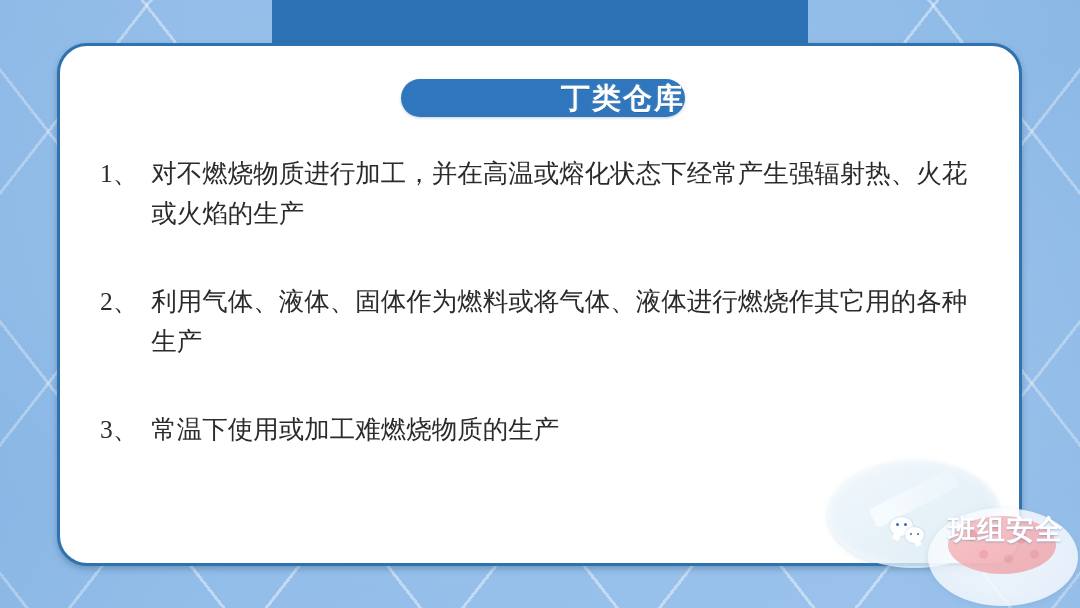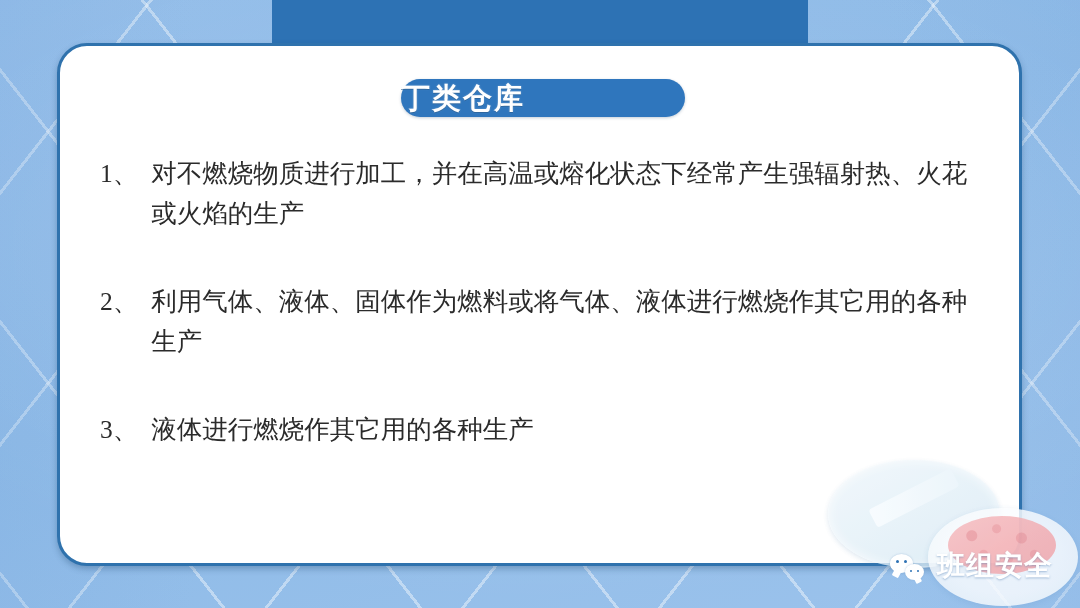--- a/index.html
+++ b/index.html
@@ -93,21 +93,21 @@
   .title-pill {
     position: absolute;
     left: 341px;
     top: 33px;
     width: 284px;
     height: 38px;
     background: #2f76bd;
     border-radius: 19px;
     display: flex;
     align-items: center;
-    justify-content: flex-start;
+    justify-content: flex-end;
     box-shadow: 0 1px 3px rgba(20,60,100,0.25);
   }
   .title-text {
     color: #ffffff;
     font-family: "DejaVu Sans", "Liberation Sans", sans-serif;
     font-weight: bold;
     font-size: 29px;
     letter-spacing: 2px;
     line-height: 1;
     text-shadow:
@@ -200,24 +200,24 @@
       radial-gradient(circle at 80% 66%, rgba(225,120,130,0.42) 0 4px, rgba(0,0,0,0) 5px),
       radial-gradient(circle at 56% 74%, rgba(225,120,130,0.40) 0 4px, rgba(0,0,0,0) 5px),
       linear-gradient(150deg, #f6b9bd 0%, #f2a9ae 55%, #efa0a6 100%);
     opacity: 0.80;
   }
 
   
   .wm-label {
     position: absolute;
     left: 890px;
-    top: 552px;
+    top: 516px;
     display: flex;
-    align-items: flex-end;
-    gap: 13px;
+    align-items: center;
+    gap: 24px;
   }
   .wechat-icon {
     position: relative;
     width: 34px;
     height: 26px;
     flex: 0 0 auto;
   }
   .wechat-icon .bubble-a {
     position: absolute;
     left: 0;
@@ -308,21 +308,21 @@
         <span class="item-text">对不燃烧物质进行加工，并在高温或熔化状态下经常产生强辐射热、火花或火焰的生产</span>
       </div>
 
       <div class="list-item">
         <span class="item-marker">2、</span>
         <span class="item-text">利用气体、液体、固体作为燃料或将气体、液体进行燃烧作其它用的各种生产</span>
       </div>
 
       <div class="list-item">
         <span class="item-marker">3、</span>
-        <span class="item-text">液体进行燃烧作其它用的各种生产</span>
+        <span class="item-text">常温下使用或加工难燃烧物质的生产</span>
       </div>
 
     </div>
   </div>
 
   <div class="watermark">
     <div class="plate-back">
       <div class="plate-back-inner"></div>
     </div>
     <div class="plate-front"></div>

